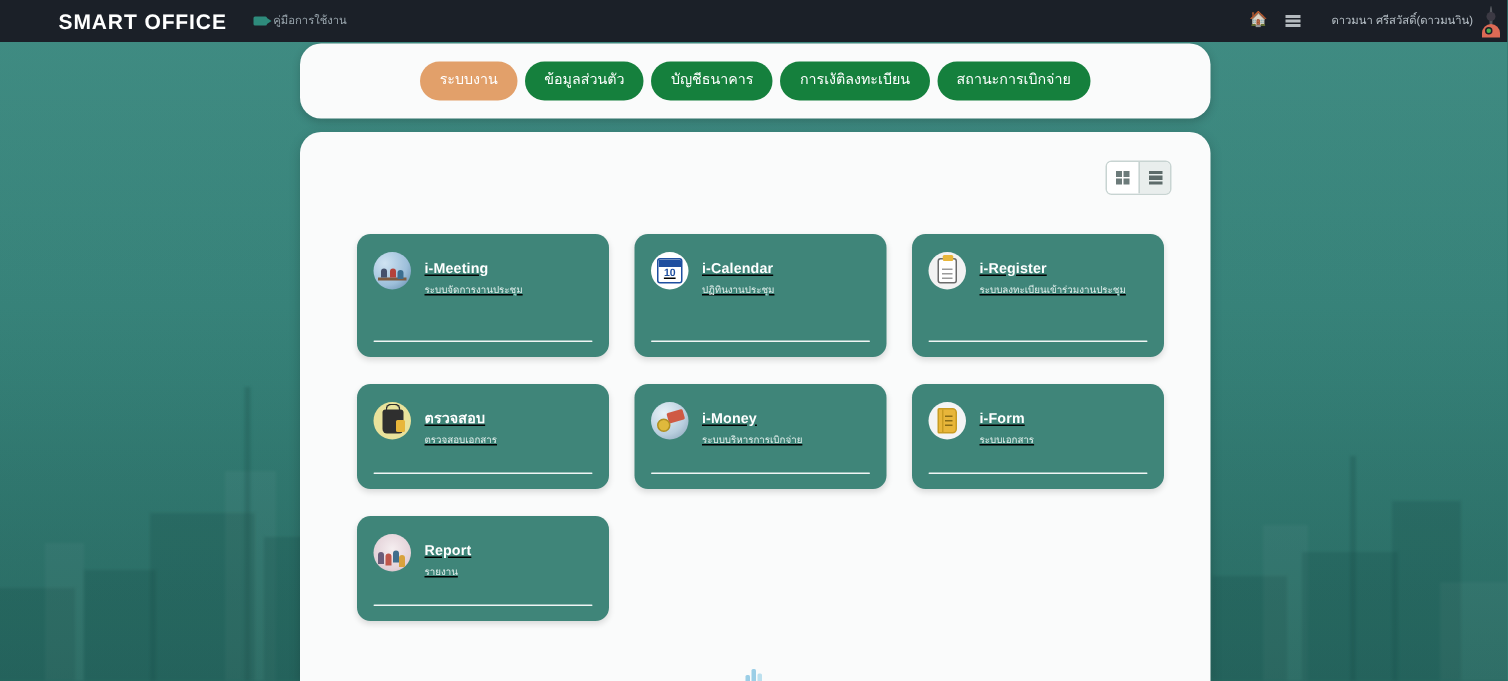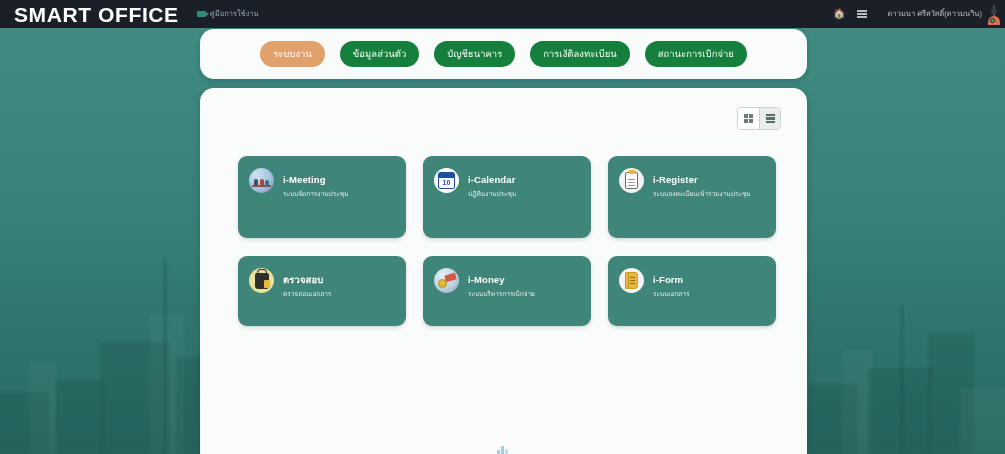--- a/index.html
+++ b/index.html
@@ -50,24 +50,25 @@
     top: 0; left: 0; right: 0;
     height: 28px;
     background: #1b2028;
     display: flex;
     align-items: center;
     padding: 0 10px 0 14px;
     z-index: 40;
   }
   #brand {
     color: #ffffff;
-    font-size: 21px;
+    font-size: 14px;
     font-weight: 700;
     letter-spacing: 0.6px;
     line-height: 1;
+    margin-left: 25px;
   }
   #manual-link {
     display: flex;
     align-items: center;
     gap: 4px;
     margin-left: 18px;
     color: #9aa6ae;
     font-size: 7.5px;
     line-height: 1;
   }
@@ -164,21 +165,21 @@
     left: 200px;
     top: 29px;
     width: 607px;
     height: 50px;
     background: #fafbfb;
     border-radius: 14px;
     box-shadow: 0 2px 6px rgba(0,0,0,0.18);
     display: flex;
     align-items: center;
     justify-content: center;
-    gap: 15px;
+    gap: 5px;
     z-index: 20;
   }
   .tab-btn {
     height: 26px;
     padding: 0 13px;
     border-radius: 13px;
     background: #15803d;
     color: #ffffff;
     font-size: 9.5px;
     display: flex;
@@ -244,23 +245,24 @@
     flex-wrap: wrap;
     gap: 18px 17px;
   }
   .card {
     width: 168px;
     background: #3f8579;
     border-radius: 9px;
     padding: 12px 11px 10px 11px;
     box-shadow: 0 2px 4px rgba(0,0,0,0.14);
     display: flex;
-    flex-direction: row;
+    flex-direction: column;
     cursor: pointer;
     min-height: 70px;
+    text-decoration: underline;
   }
   .card.tall { min-height: 82px; }
   .card-top {
     display: flex;
     align-items: flex-start;
     gap: 9px;
     flex: 1 1 auto;
   }
   .card-icon {
     width: 25px; height: 25px;
@@ -620,20 +622,30 @@
           <span class="bk"></span>
         </span>
         <span class="card-text">
           <span class="card-title">i-Form</span>
           <span class="card-sub" style="display:block;">ระบบเอกสาร</span>
         </span>
       </div>
       <div class="card-rule"></div>
     </div>
 
+    <div class="card">
+      <div class="card-top">
+        <span class="card-icon ic-report"></span>
+        <span class="card-text">
+          <span class="card-title">Report</span>
+          <span class="card-sub" style="display:block;">รายงาน</span>
+        </span>
+      </div>
+      <div class="card-rule"></div>
+    </div>
 
   </div>
 </div>
 
 <div id="bottom-mark">
   <i></i>
     <i></i>
     <i></i>
 </div>
 

